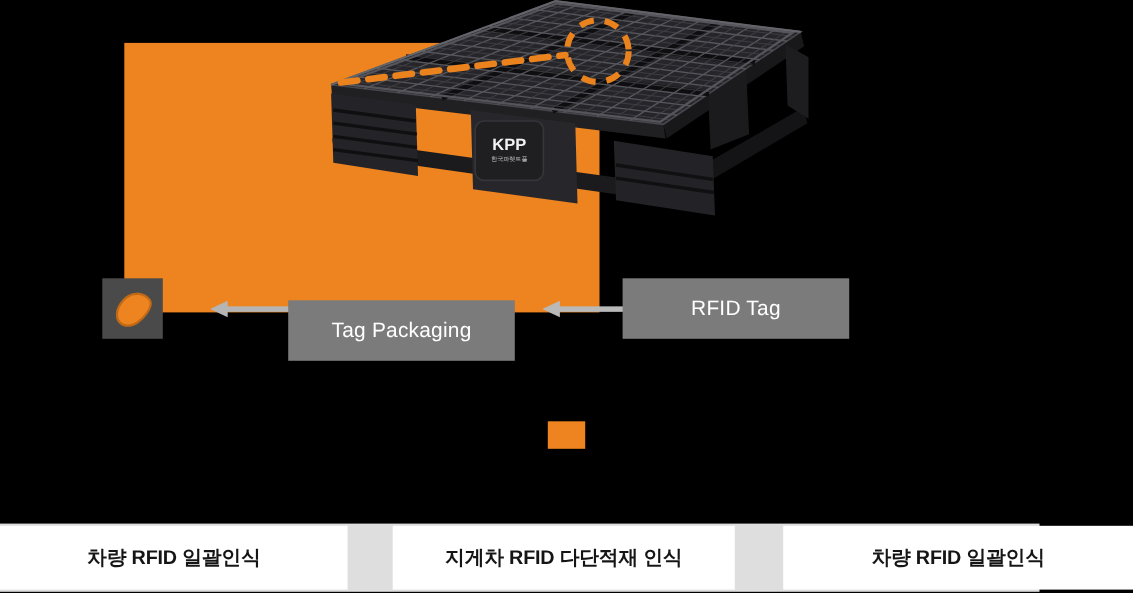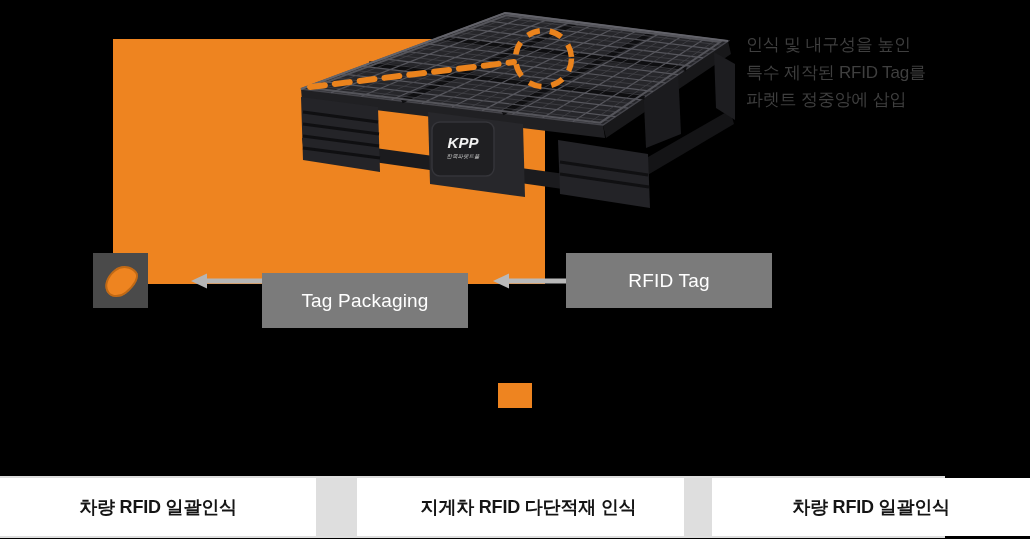--- a/index.html
+++ b/index.html
@@ -10,21 +10,21 @@
   }
   .stage{position:absolute;left:0;top:0;width:1030px;height:539px;}
 
   
   .orange-rect{
     position:absolute;left:113px;top:39px;width:432px;height:245px;
     background:#EE8420;
   }
 
   
-  .pallet{position:absolute;left:278px;top:12px;width:480px;height:200px;font-style:italic;}
+  .pallet{position:absolute;left:278px;top:0;width:480px;height:200px;}
 
   
   .annotation{
     position:absolute;left:746px;top:31px;width:260px;
     color:#3f3f3f;font-size:17px;line-height:27.5px;font-weight:400;
     letter-spacing:-0.2px;
   }
 
   
   .tag-square{
@@ -63,21 +63,21 @@
   .bottom-strip{
     position:absolute;left:0;top:476px;width:945px;height:62px;
     background:#dedede;
   }
   .bottom-box{
     position:absolute;top:2px;height:58px;background:#ffffff;
     display:flex;align-items:center;justify-content:center;
     color:#151515;font-size:18px;font-weight:600;letter-spacing:-0.2px;
   }
   .bb1{left:0;width:316px;}
-  .bb2{left:357px;width:311px;padding-left:16px;}
+  .bb2{left:357px;width:311px;}
   .bb3{left:712px;width:318px;}
 </style>
 </head>
 <body>
 
 <div class="stage">
 
   <div class="orange-rect"></div>
 
   <div class="pallet">
@@ -110,25 +110,20 @@
 
       <rect x="154" y="110" width="62" height="54" rx="8" fill="#1f1f22" stroke="#35353a" stroke-width="1.5"></rect>
       <text x="185" y="136" text-anchor="middle" font-size="15" font-weight="bold" fill="#f2f2f2" font-family="Liberation Sans, DejaVu Sans, sans-serif">KPP</text>
       <text x="185" y="146" text-anchor="middle" font-size="5.5" fill="#c8c8c8" font-family="DejaVu Sans, sans-serif">한국파렛트풀</text>
 
       <path d="M32 75 L236 50" stroke="#EA831D" stroke-width="6" stroke-dasharray="15 10" stroke-linecap="round" fill="none"></path>
       <circle cx="265.5" cy="46.5" r="28" stroke="#EA831D" stroke-width="5.5" stroke-dasharray="13 10" fill="none"></circle>
     </svg>
   </div>
 
-  <div class="annotation">
-    <div>인식 및 내구성을 높인</div>
-    <div>특수 제작된 RFID Tag를</div>
-    <div>파렛트 정중앙에 삽입</div>
-  </div>
 
   <div class="tag-square">
     <div class="tag-blob"></div>
   </div>
 
   <svg class="arrow arrow1" viewBox="0 0 75 20">
     <rect x="14" y="7.5" width="61" height="5" fill="#b5b5b5"></rect>
     <polygon points="0,10 16,2.5 16,17.5" fill="#b5b5b5"></polygon>
   </svg>
 

